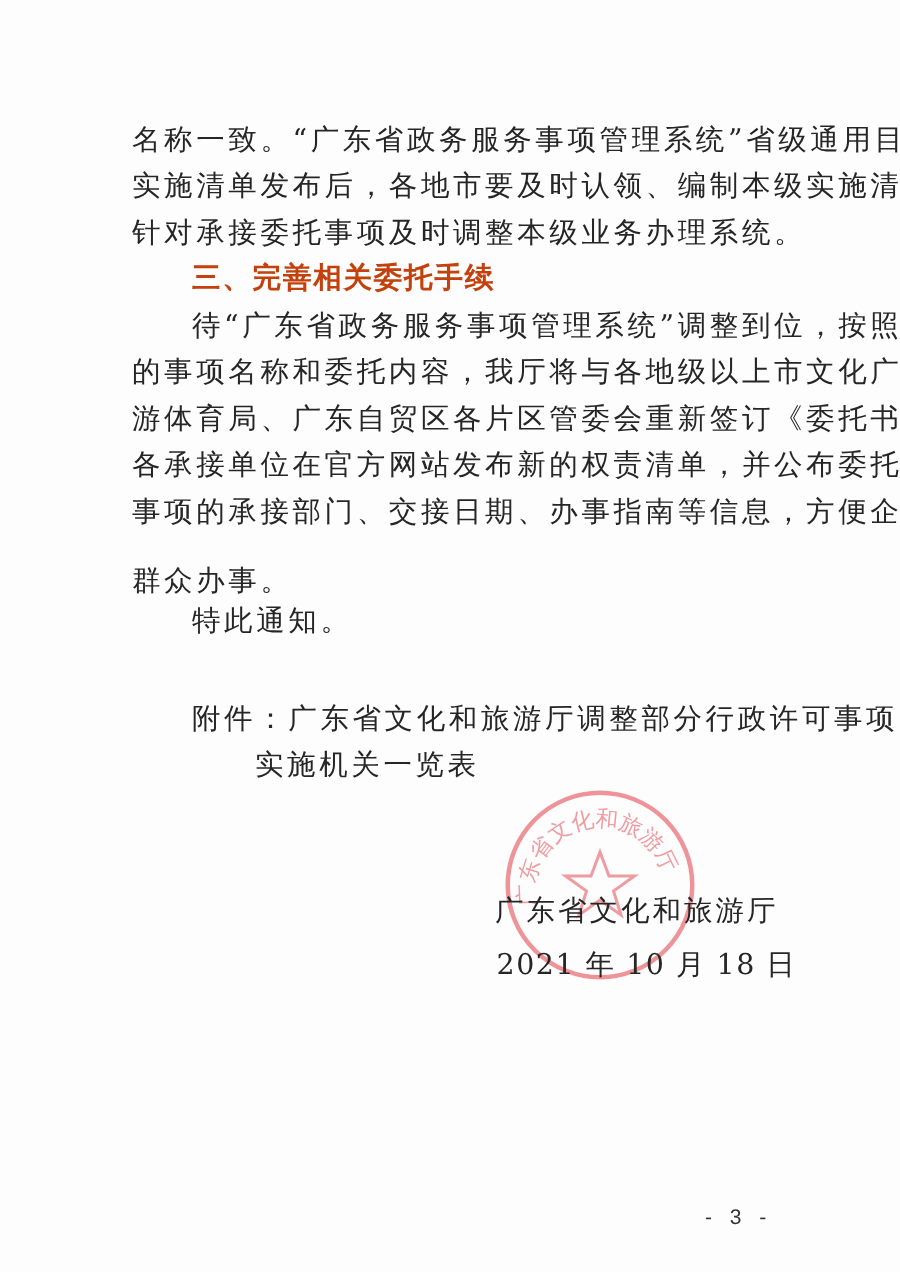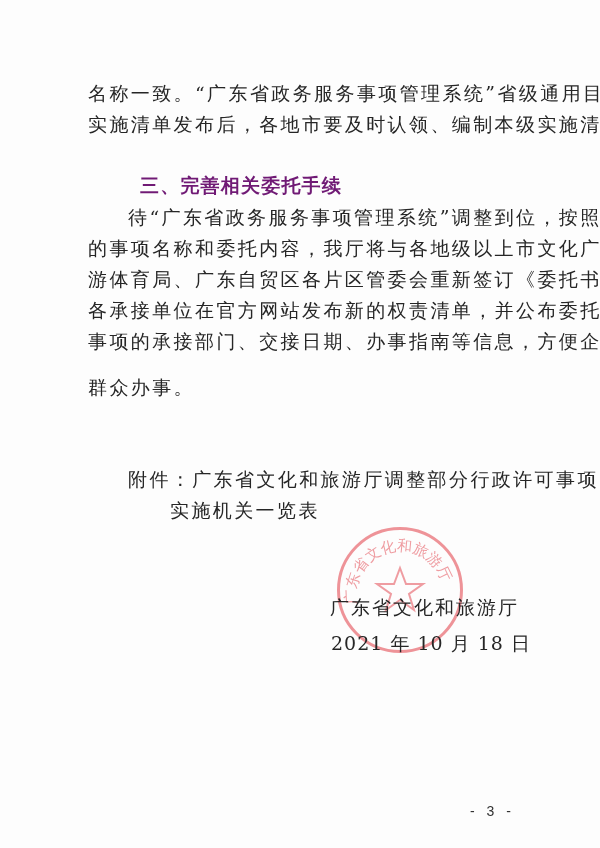--- a/index.html
+++ b/index.html
@@ -25,25 +25,24 @@
       position: absolute;
       left: 88px;
       font-size: 19px;
       line-height: 22px;
       letter-spacing: 2.4px;
       white-space: nowrap;
       color: #262626;
     }
     .indent { left: 128px; }
     .heading {
-      font-family: Liberation Serif, serif;
+      font-family: Liberation Mono, monospace;
       font-weight: bold;
       letter-spacing: 1.2px;
-      color: #701a75;
-      margin-left: 12px;
+      color: #c2410c;
     }
     .attach-cont { left: 170px; }
     .sign {
       position: absolute;
       font-size: 19px;
       line-height: 22px;
       white-space: nowrap;
       color: #262626;
     }
     .stamp {
@@ -67,30 +66,32 @@
       letter-spacing: 4px;
     }
   </style>
 </head>
 <body>
 
 <div class="page">
 
   <div class="line" style="top:82px;">名称一致。“广东省政务服务事项管理系统”省级通用目录、</div>
   <div class="line" style="top:113px;">实施清单发布后，各地市要及时认领、编制本级实施清单，</div>
+  <div class="line" style="top:144px;">针对承接委托事项及时调整本级业务办理系统。</div>
 
   <div class="line indent heading" style="top:175px;">三、完善相关委托手续</div>
 
   <div class="line indent" style="top:206px;">待“广东省政务服务事项管理系统”调整到位，按照新</div>
   <div class="line" style="top:237px;">的事项名称和委托内容，我厅将与各地级以上市文化广电旅</div>
   <div class="line" style="top:268px;">游体育局、广东自贸区各片区管委会重新签订《委托书》。</div>
   <div class="line" style="top:299px;">各承接单位在官方网站发布新的权责清单，并公布委托实施</div>
   <div class="line" style="top:330px;">事项的承接部门、交接日期、办事指南等信息，方便企业和</div>
   <div class="line" style="top:376px;">群众办事。</div>
 
+  <div class="line indent" style="top:403px;">特此通知。</div>
 
   <div class="line indent" style="top:468px;">
     <span>附件：</span><span>广东省文化和旅游厅调整部分行政许可事项</span>
   </div>
   <div class="line attach-cont" style="top:499px;">实施机关一览表</div>
 
   <div class="stamp">
     <svg width="120" height="120" viewBox="0 0 120 120">
       <polygon points="60,38 66,54 83,54 69,64 74,80 60,70 46,80 51,64 37,54 54,54" fill="none" stroke="rgba(226,60,70,0.5)" stroke-width="2"></polygon>
       <path id="arc" d="M 18 78 A 44 44 0 1 1 102 78" fill="none"></path>

